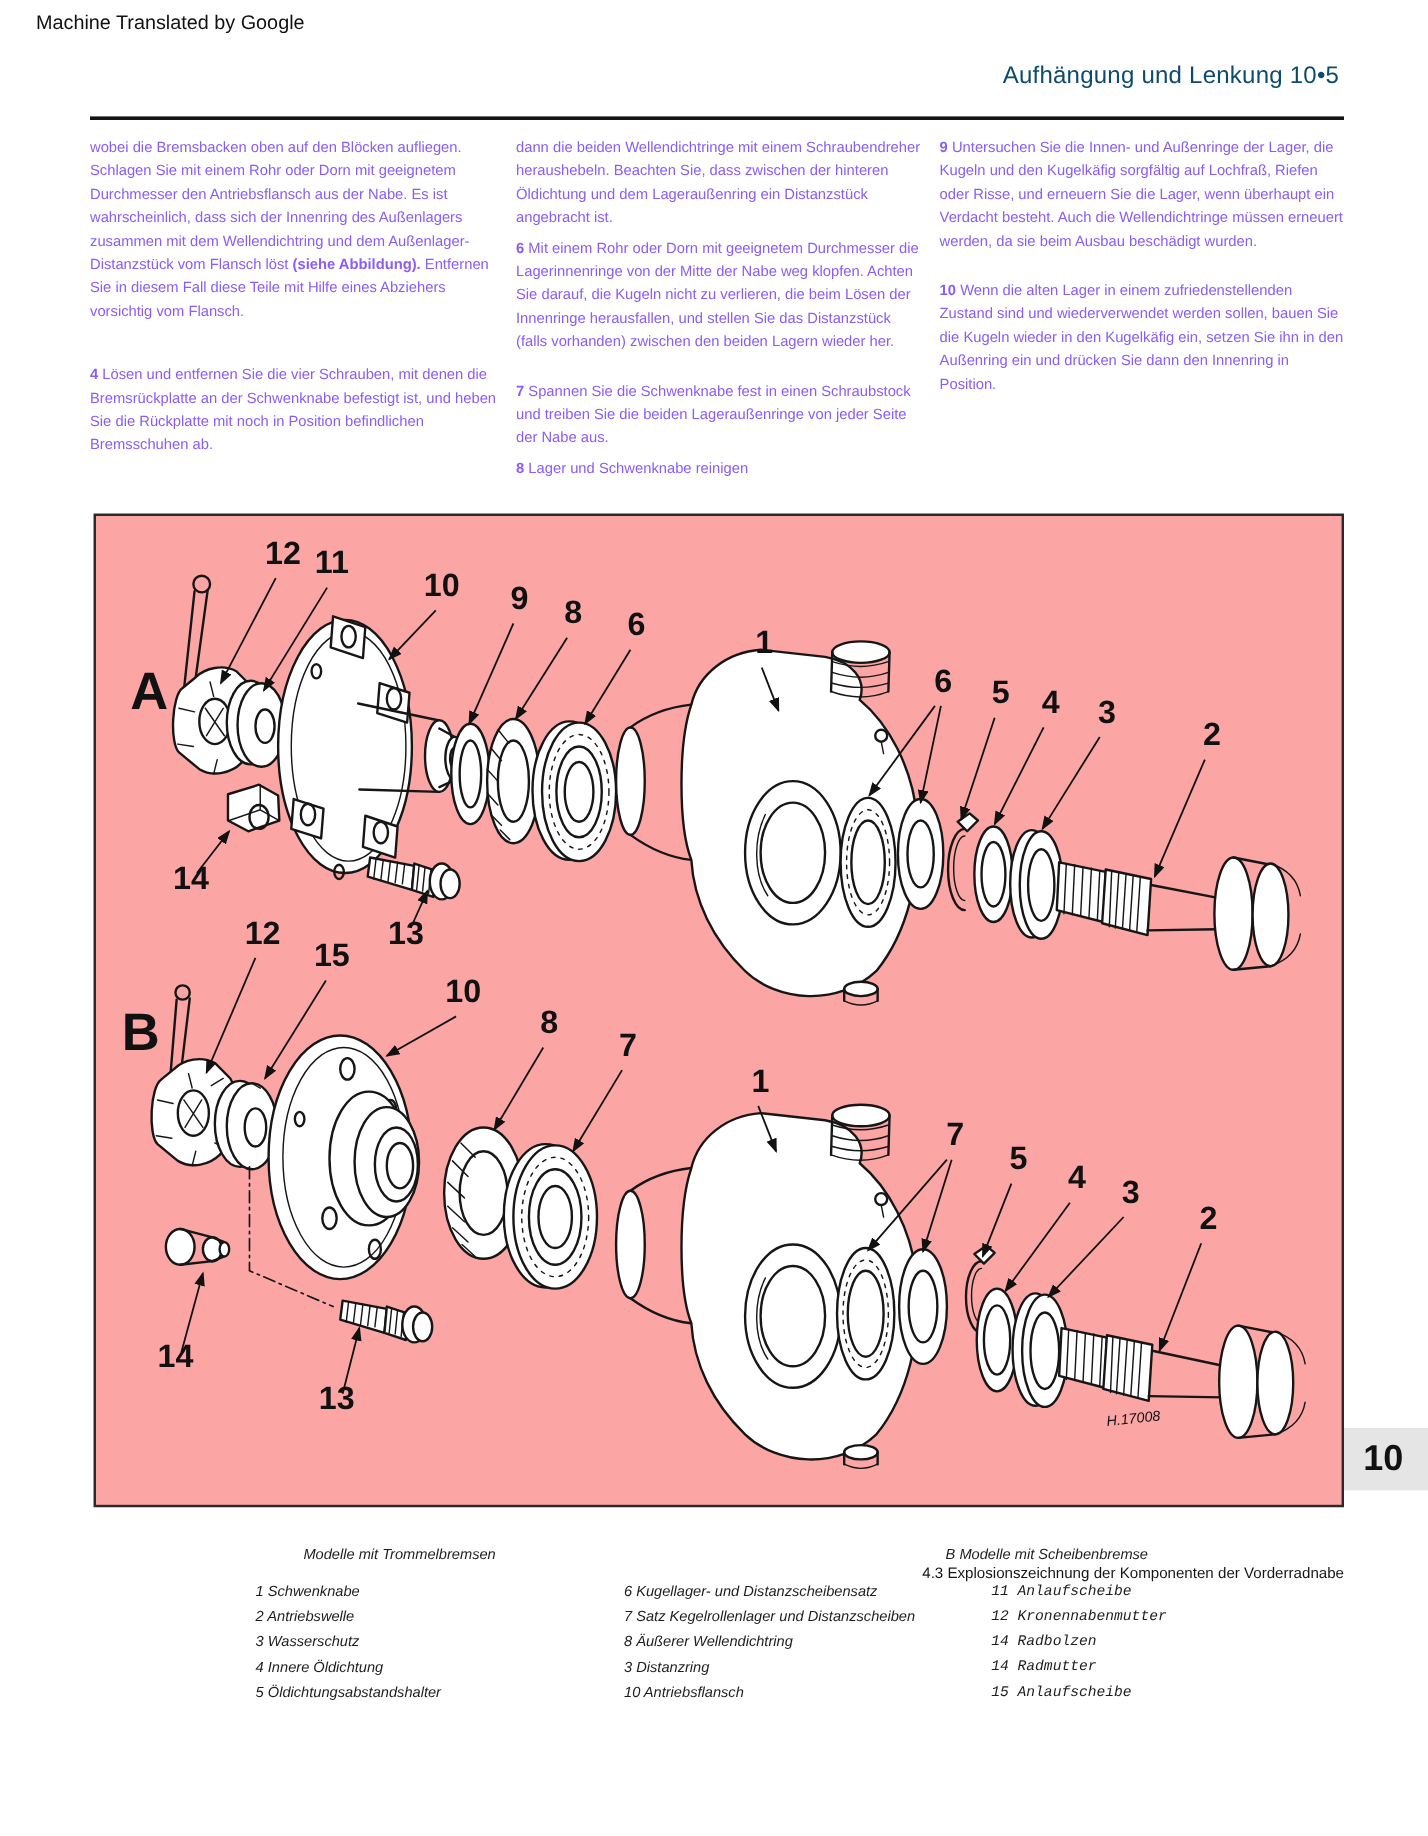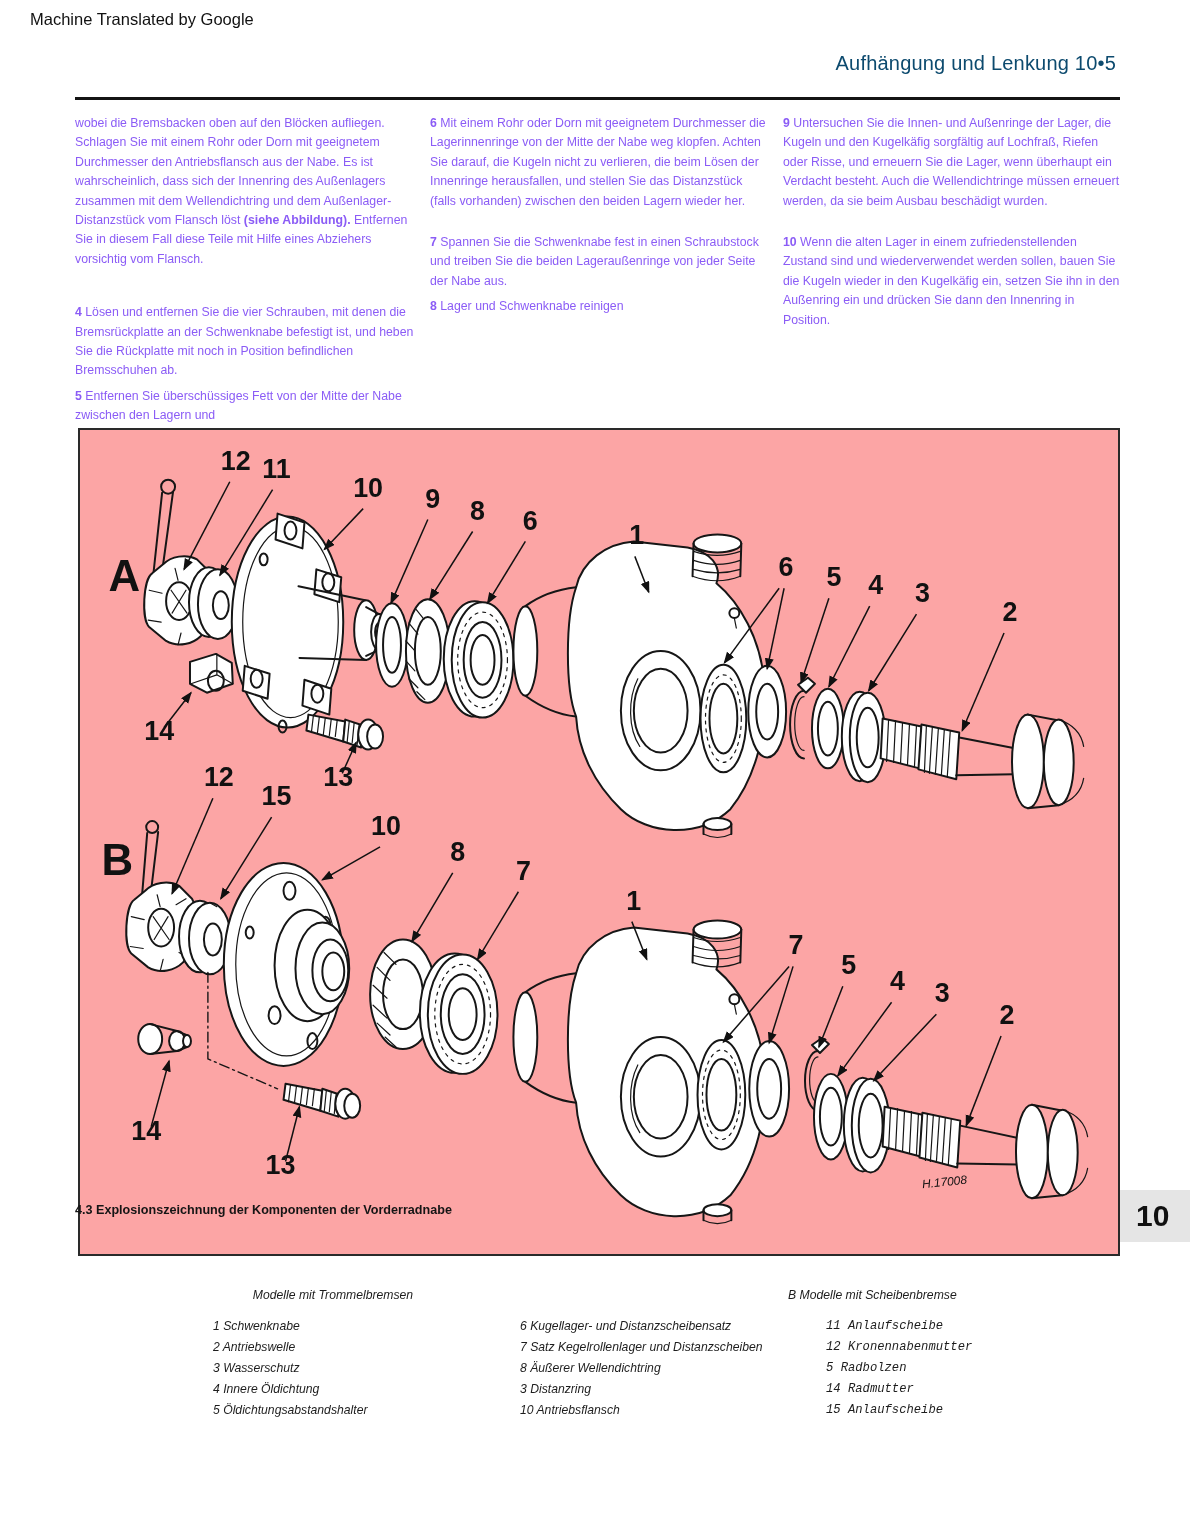--- a/index.html
+++ b/index.html
@@ -21,22 +21,22 @@
                border:2px solid #2a2a2a;background:#fca5a5;box-sizing:border-box;}
   .diagram-box svg{display:block;width:100%;height:100%;}
   svg .art{stroke:#161616;fill:#ffffff;stroke-width:2;stroke-linecap:round;stroke-linejoin:round;}
   svg .thin{stroke-width:1.2;}
   svg .dash{stroke-dasharray:3 5;stroke-width:1.2;}
   svg .dashdot{stroke-dasharray:10 4 2 4;stroke-width:1.4;}
   svg .lead{stroke:#111;stroke-width:1.5;fill:none;}
   svg .co{font-family:"Liberation Sans",sans-serif;font-size:27px;font-weight:700;fill:#111;stroke:none;}
   svg .letter{font-family:"Liberation Sans",sans-serif;font-size:44px;font-weight:700;fill:#111;stroke:none;}
   svg .note{font-family:"Liberation Sans",sans-serif;font-size:12px;font-style:italic;fill:#111;stroke:none;}
-  .caption{position:absolute;left:75px;top:1203px;width:1045px;text-align:left;
-           font-size:12.6px;font-weight:700;color:#151515;}
+  .caption{position:absolute;left:75px;top:1304px;width:1045px;text-align:right;
+           font-size:12.6px;font-weight:400;color:#151515;}
   .legend-col{position:absolute;font-size:12.2px;font-style:italic;color:#1d1d1d;line-height:21px;}
   .legend-col .lg-header{margin-bottom:10px;white-space:nowrap;}
   .lg-col1{left:213px;top:1285px;width:240px;}
   .lg-col1 .lg-header{text-align:center;}
   .lg-col2{left:520px;top:1285px;width:290px;}
   .lg-col2 .lg-header{min-height:21px;}
   .lg-col3{left:788px;top:1285px;width:260px;}
   .lg-col3 .lg-items{padding-left:38px;font-family:Liberation Mono, monospace;}
   .lg-items div{margin-bottom:0;}
   .chapter-tab{position:absolute;left:1120px;top:1190px;width:70px;height:52px;background:#e5e5e5;
@@ -49,23 +49,23 @@
 <div class="page">
 
   <div class="watermark">Machine Translated by Google</div>
   <div class="header-title">Aufhängung und Lenkung 10•5</div>
   <div class="rule"></div>
 
   <div class="cols">
     <div class="col col1">
         <p class="gap-l">wobei die Bremsbacken oben auf den Blöcken aufliegen. Schlagen Sie mit einem Rohr oder Dorn mit geeignetem Durchmesser den Antriebsflansch aus der Nabe. Es ist wahrscheinlich, dass sich der Innenring des Außenlagers zusammen mit dem Wellendichtring und dem Außenlager-Distanzstück vom Flansch löst <b>(siehe Abbildung).</b> Entfernen Sie in diesem Fall diese Teile mit Hilfe eines Abziehers vorsichtig vom Flansch.</p>
         <p><b>4 </b>Lösen und entfernen Sie die vier Schrauben, mit denen die Bremsrückplatte an der Schwenknabe befestigt ist, und heben Sie die Rückplatte mit noch in Position befindlichen Bremsschuhen ab.</p>
-        <p><b>5 </b>Entfernen Sie überschüssiges Fett von der Mitte der Nabe zwischen den Lagern und</p>
       </div>
     <div class="col col2">
+        <p>dann die beiden Wellendichtringe mit einem Schraubendreher heraushebeln. Beachten Sie, dass zwischen der hinteren Öldichtung und dem Lageraußenring ein Distanzstück angebracht ist.</p>
         <p class="gap-m"><b>6 </b>Mit einem Rohr oder Dorn mit geeignetem Durchmesser die Lagerinnenringe von der Mitte der Nabe weg klopfen. Achten Sie darauf, die Kugeln nicht zu verlieren, die beim Lösen der Innenringe herausfallen, und stellen Sie das Distanzstück (falls vorhanden) zwischen den beiden Lagern wieder her.</p>
         <p><b>7 </b>Spannen Sie die Schwenknabe fest in einen Schraubstock und treiben Sie die beiden Lageraußenringe von jeder Seite der Nabe aus.</p>
         <p><b>8 </b>Lager und Schwenknabe reinigen</p>
       </div>
     <div class="col col3">
         <p class="gap-m"><b>9 </b>Untersuchen Sie die Innen- und Außenringe der Lager, die Kugeln und den Kugelkäfig sorgfältig auf Lochfraß, Riefen oder Risse, und erneuern Sie die Lager, wenn überhaupt ein Verdacht besteht. Auch die Wellendichtringe müssen erneuert werden, da sie beim Ausbau beschädigt wurden.</p>
         <p><b>10 </b>Wenn die alten Lager in einem zufriedenstellenden Zustand sind und wiederverwendet werden sollen, bauen Sie die Kugeln wieder in den Kugelkäfig ein, setzen Sie ihn in den Außenring ein und drücken Sie dann den Innenring in Position.</p>
       </div>
   </div>
 
@@ -356,21 +356,21 @@
         <div>8 Äußerer Wellendichtring</div>
         <div>3 Distanzring</div>
         <div>10 Antriebsflansch</div>
       </div>
   </div>
   <div class="legend-col lg-col3">
     <div class="lg-header">B Modelle mit Scheibenbremse</div>
     <div class="lg-items">
         <div>11 Anlaufscheibe</div>
         <div>12 Kronennabenmutter</div>
-        <div>5 Radbolzen</div>
+        <div>14 Radbolzen</div>
         <div>14 Radmutter</div>
         <div>15 Anlaufscheibe</div>
       </div>
   </div>
 
   <div class="chapter-tab">10</div>
 
 </div>
 
 </body></html>

